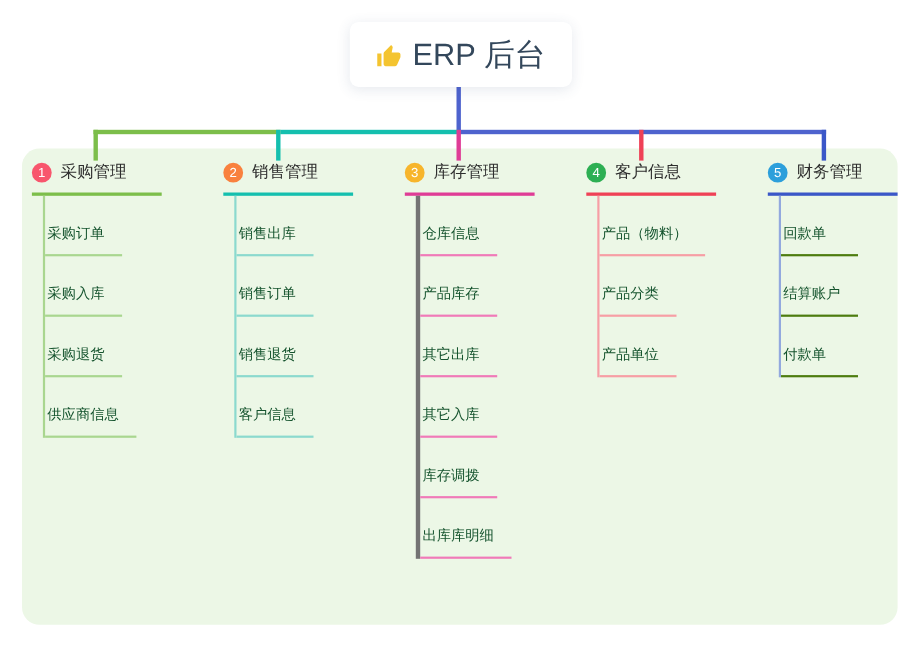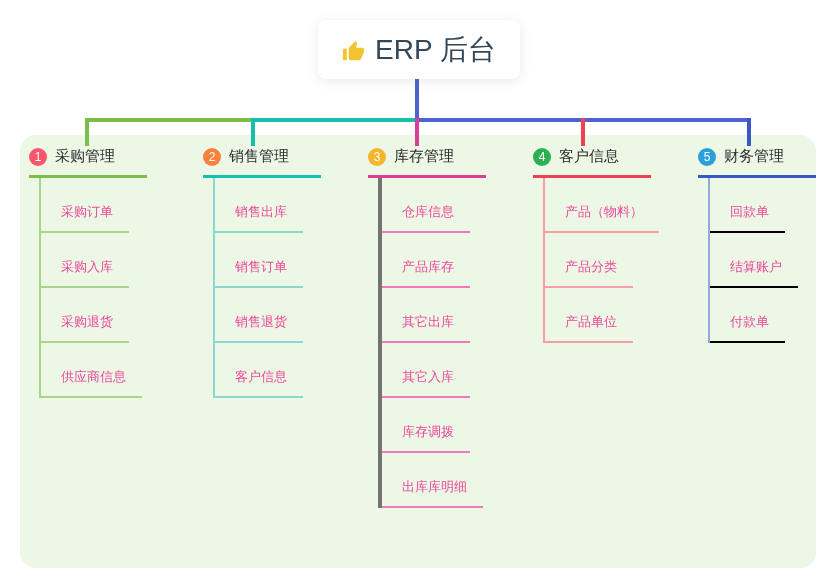--- a/index.html
+++ b/index.html
@@ -102,31 +102,31 @@
   .branch-1 .children { border-left: 2px solid #a9d68f; }
   .branch-2 .children { border-left: 2px solid #8bd9ce; }
   .branch-3 .children { border-left: 4px solid #737373; }
   .branch-4 .children { border-left: 2px solid #f79ea5; }
   .branch-5 .children { border-left: 2px solid #93a9de; }
 
   .child {
     display: block;
     width: max-content;
     min-width: 70px;
-    padding: 25px 16px 10px 20px;
+    padding: 25px 16px 10px 2px;
     font-size: 13px;
     line-height: 18px;
-    color: #ec4899;
+    color: #14532d;
     cursor: default;
   }
   .branch-1 .child { border-bottom: 2px solid #a9d68f; }
   .branch-2 .child { border-bottom: 2px solid #8bd9ce; }
   .branch-3 .child { border-bottom: 2px solid #f07ab8; }
   .branch-4 .child { border-bottom: 2px solid #f79ea5; }
-  .branch-5 .child { border-bottom: 2px solid #000000; text-align: center; }
+  .branch-5 .child { border-bottom: 2px solid #4d7c0f; }
 </style>
 </head>
 <body>
 
 <div class="stage">
 
   <div class="panel"></div>
 
   <div class="line root-drop"></div>
   <div class="line hseg-green"></div>

